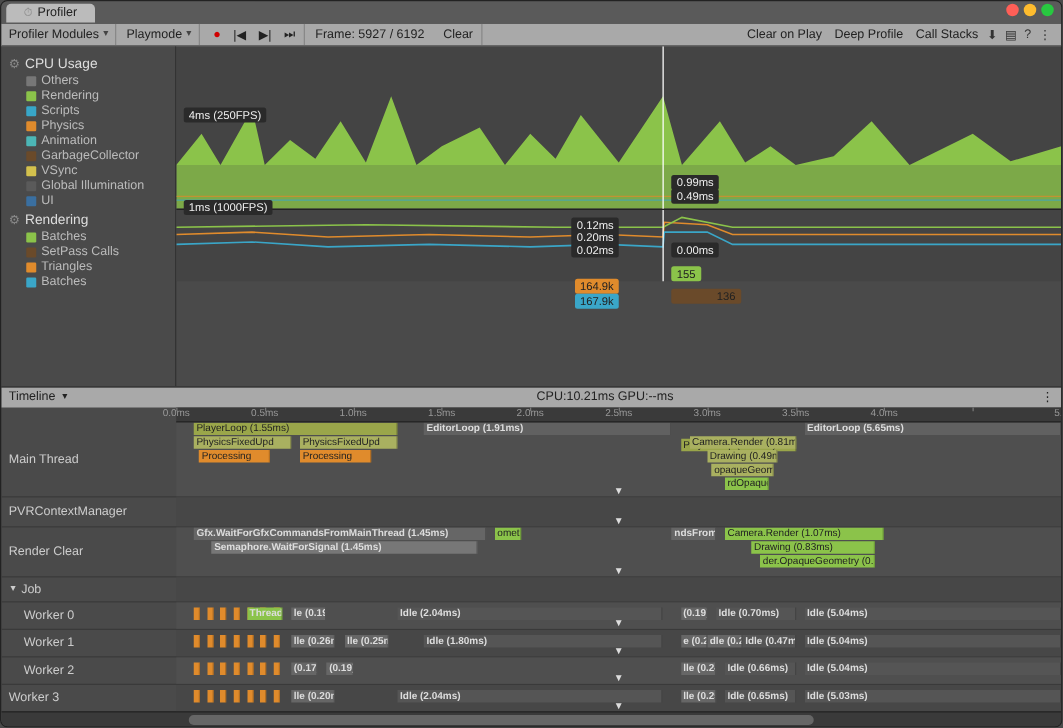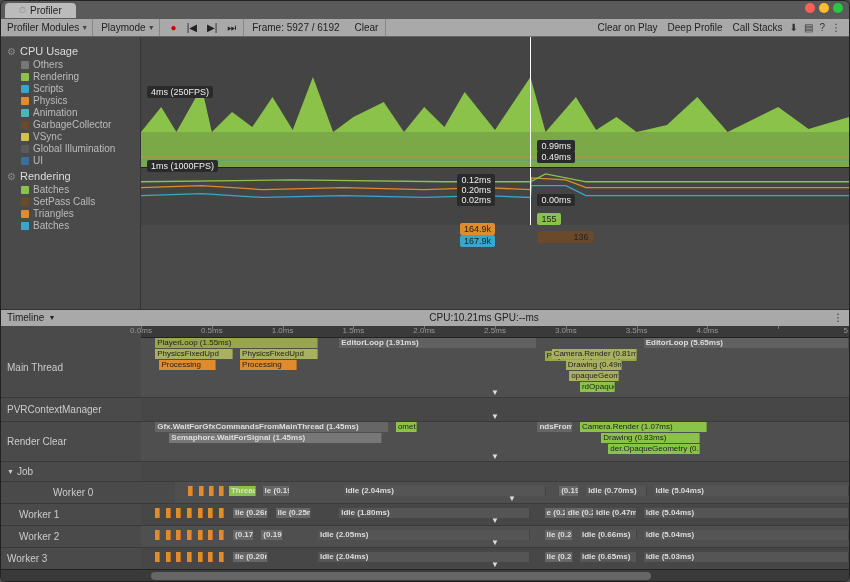--- a/index.html
+++ b/index.html
@@ -277,21 +277,21 @@
       </div>
       <div class="trow" style="min-height:14px">
         <div class="tlabel jobhead">
             <span style="font-size:7px;margin-right:3px">▼</span>
             <span>Job</span>
           </div>
         <div class="tlanes"></div>
       </div>
       <div id="workers">
           <div class="trow" style="min-height: 22px;">
-            <div class="tlabel" style="padding-left: 18px; margin-left: 34px;">Worker 0</div>
+            <div class="tlabel" style="padding-left: 18px;">Worker 0</div>
             <div class="tlanes" id="wlane0">
               <div class="bar" style="left: 2%; width: 0.6%; top: 4px; background: rgb(224, 139, 44);"></div>
               <div class="bar" style="left: 3.5%; width: 0.6%; top: 4px; background: rgb(224, 139, 44);"></div>
               <div class="bar" style="left: 5%; width: 0.6%; top: 4px; background: rgb(224, 139, 44);"></div>
               <div class="bar" style="left: 6.5%; width: 0.6%; top: 4px; background: rgb(224, 139, 44);"></div>
               <div class="bar" style="left: 8%; width: 0.6%; top: 4px; background: rgb(224, 139, 44);"></div>
               <div class="bar" style="left: 9.5%; width: 0.6%; top: 4px; background: rgb(224, 139, 44);"></div>
               <div class="bar" style="left: 11%; width: 0.6%; top: 4px; background: rgb(224, 139, 44);"></div>
               <span class="chevron" style="bottom: 0px;">▼</span>
               <div class="bar dim" style="left: 8%; width: 4%; top: 4px; background: rgb(139, 195, 74);">Thread2</div>
@@ -328,21 +328,20 @@
               <div class="bar" style="left: 2%; width: 0.6%; top: 4px; background: rgb(224, 139, 44);"></div>
               <div class="bar" style="left: 3.5%; width: 0.6%; top: 4px; background: rgb(224, 139, 44);"></div>
               <div class="bar" style="left: 5%; width: 0.6%; top: 4px; background: rgb(224, 139, 44);"></div>
               <div class="bar" style="left: 6.5%; width: 0.6%; top: 4px; background: rgb(224, 139, 44);"></div>
               <div class="bar" style="left: 8%; width: 0.6%; top: 4px; background: rgb(224, 139, 44);"></div>
               <div class="bar" style="left: 9.5%; width: 0.6%; top: 4px; background: rgb(224, 139, 44);"></div>
               <div class="bar" style="left: 11%; width: 0.6%; top: 4px; background: rgb(224, 139, 44);"></div>
               <span class="chevron" style="bottom: 0px;">▼</span>
               <div class="bar dim" style="left: 13%; width: 3%; top: 4px; background: rgb(102, 102, 102);">(0.17)</div>
               <div class="bar dim" style="left: 17%; width: 3%; top: 4px; background: rgb(102, 102, 102);">(0.19)</div>
-              <div class="bar dim" style="left: 25%; width: 30%; top: 4px; background: rgb(85, 85, 85);">Idle (2.05ms)</div>
               <div class="bar dim" style="left: 57%; width: 4%; top: 4px; background: rgb(102, 102, 102);">lle (0.24m</div>
               <div class="bar dim" style="left: 62%; width: 8%; top: 4px; background: rgb(85, 85, 85);">Idle (0.66ms)</div>
               <div class="bar dim" style="left: 71%; width: 29%; top: 4px; background: rgb(85, 85, 85);">Idle (5.04ms)</div>
             </div>
           </div>
           <div class="trow" style="min-height: 22px;">
             <div class="tlabel" style="padding-left: 6px;">Worker 3</div>
             <div class="tlanes" id="wlane3">
               <div class="bar" style="left: 2%; width: 0.6%; top: 4px; background: rgb(224, 139, 44);"></div>
               <div class="bar" style="left: 3.5%; width: 0.6%; top: 4px; background: rgb(224, 139, 44);"></div>

